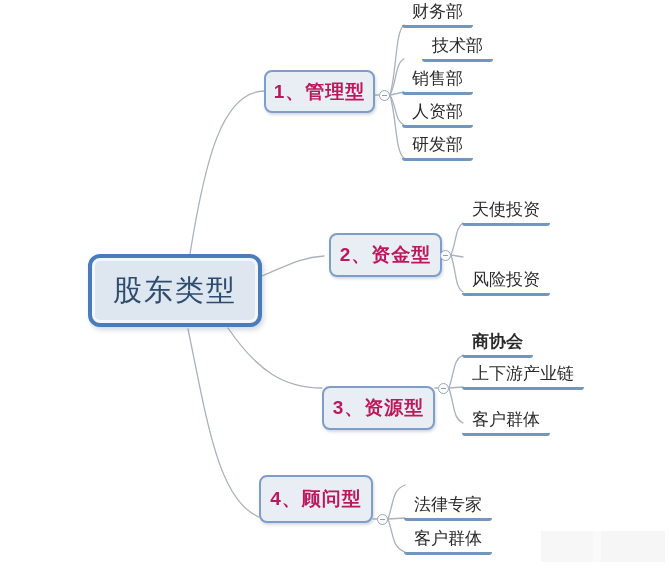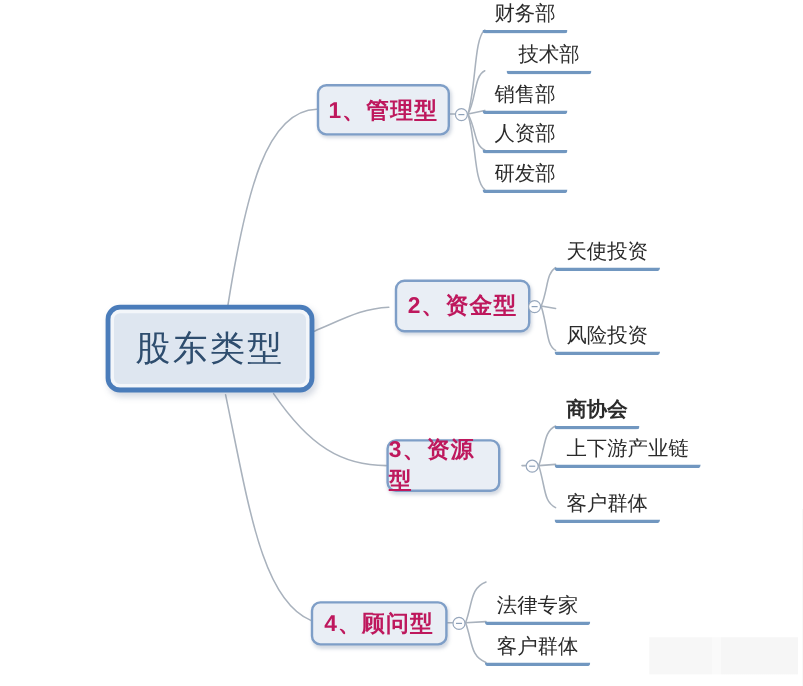--- a/index.html
+++ b/index.html
@@ -126,24 +126,24 @@
   <div class="node root-node" style="left:88px; top:254px; width:174px; height:73px;">
     <span>股东类型</span>
   </div>
 
   <div class="node branch-node" style="left:264px; top:70px; width:111px; height:43px;">
     <span>1、管理型</span>
   </div>
   <div class="node branch-node" style="left:329px; top:233px; width:113px; height:44px;">
     <span>2、资金型</span>
   </div>
-  <div class="node branch-node" style="left:322px; top:366px; width:95px; height:44px;">
+  <div class="node branch-node" style="left:322px; top:386px; width:113px; height:44px;">
     <span>3、资源型</span>
   </div>
-  <div class="node branch-node" style="left:259px; top:501px; width:114px; height:37px;">
+  <div class="node branch-node" style="left:259px; top:475px; width:114px; height:48px;">
     <span>4、顾问型</span>
   </div>
 
   <div class="toggle" style="left:379px; top:90px;">
     <span class="minus"></span>
   </div>
   <div class="toggle" style="left:440px; top:250px;">
     <span class="minus"></span>
   </div>
   <div class="toggle" style="left:438px; top:383px;">

